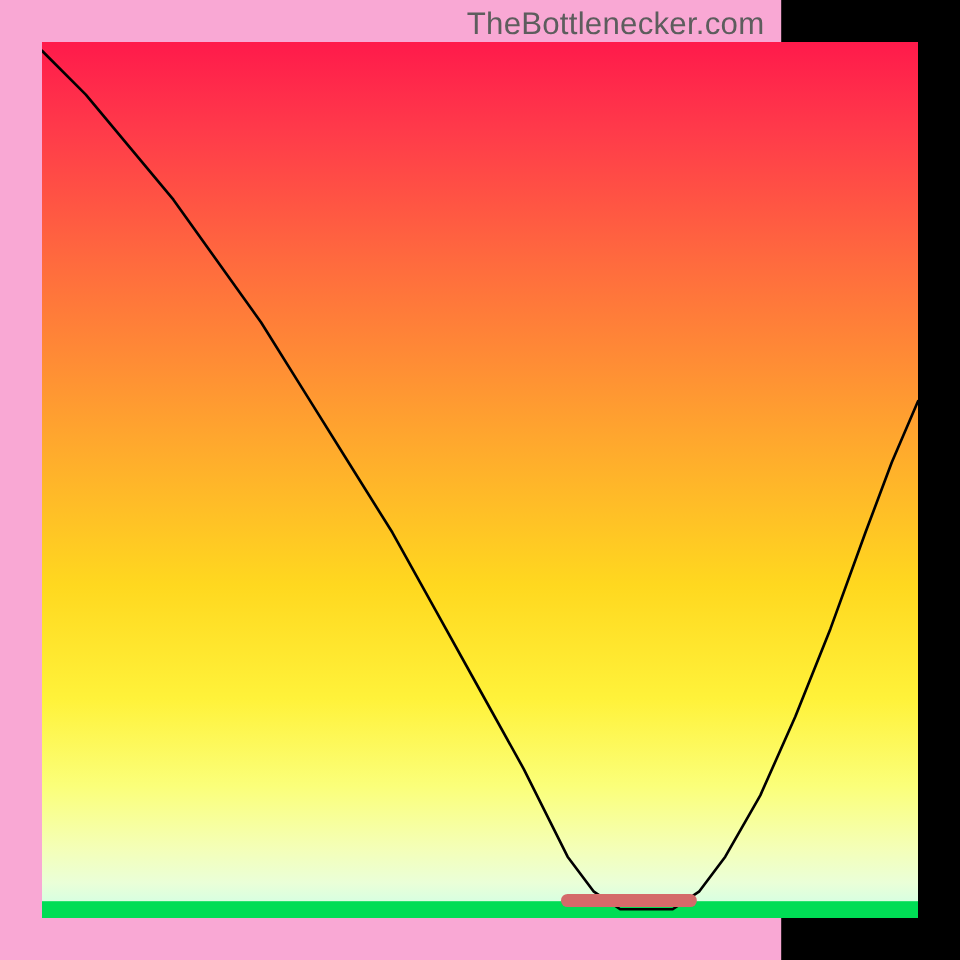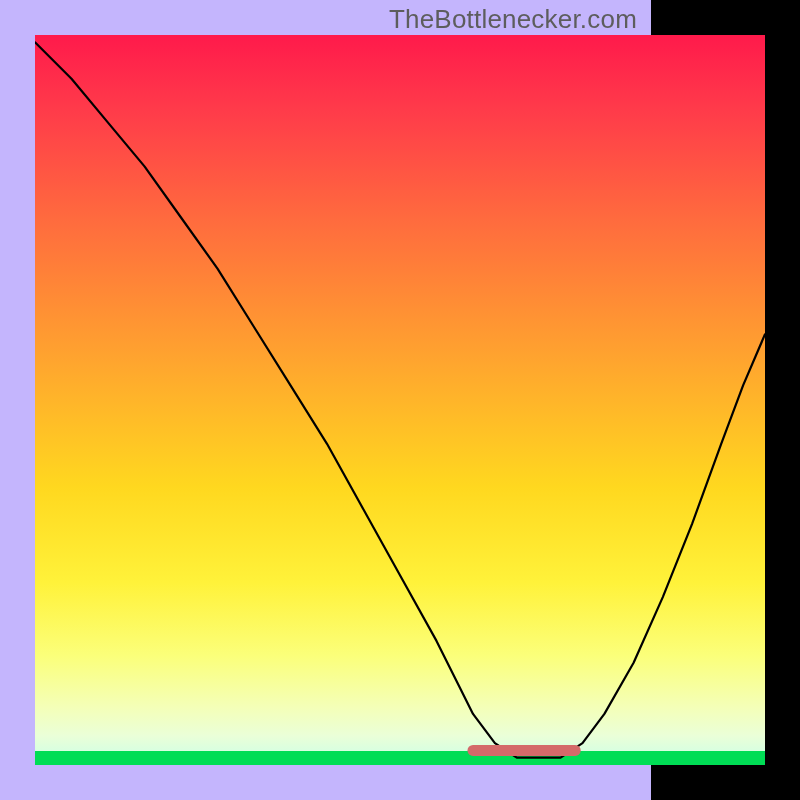--- a/index.html
+++ b/index.html
@@ -8,21 +8,21 @@
     width: 800px;
     height: 800px;
     background: #000;
     font-family: Arial, Helvetica, sans-serif;
     overflow: hidden;
   }
   .frame {
     position: relative;
     width: 651px;
     height: 800px;
-    background: #c4b5fd;
+    background: #f9a8d4;
   }
   .watermark {
     position: absolute;
     top: 4px;
     right: 14px;
     color: #5d5d5d;
     font-size: 26px;
     font-weight: 400;
     letter-spacing: 0.2px;
     user-select: none;

